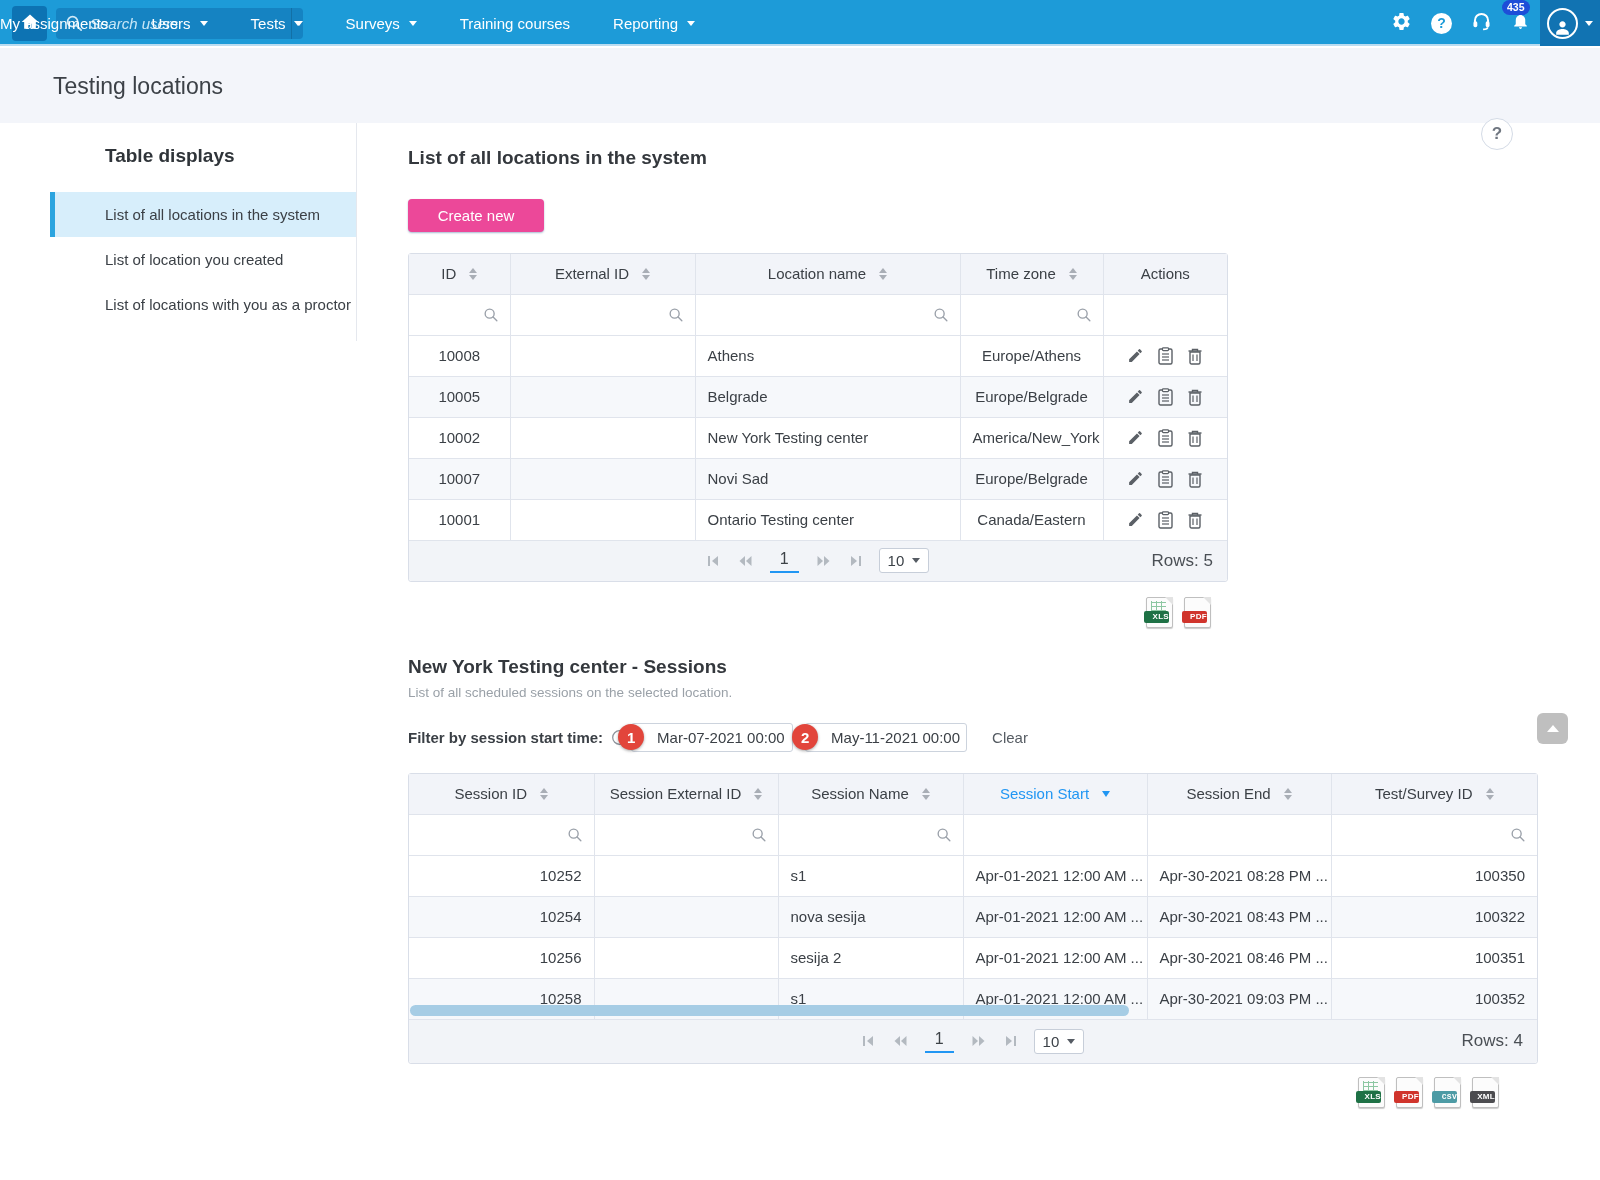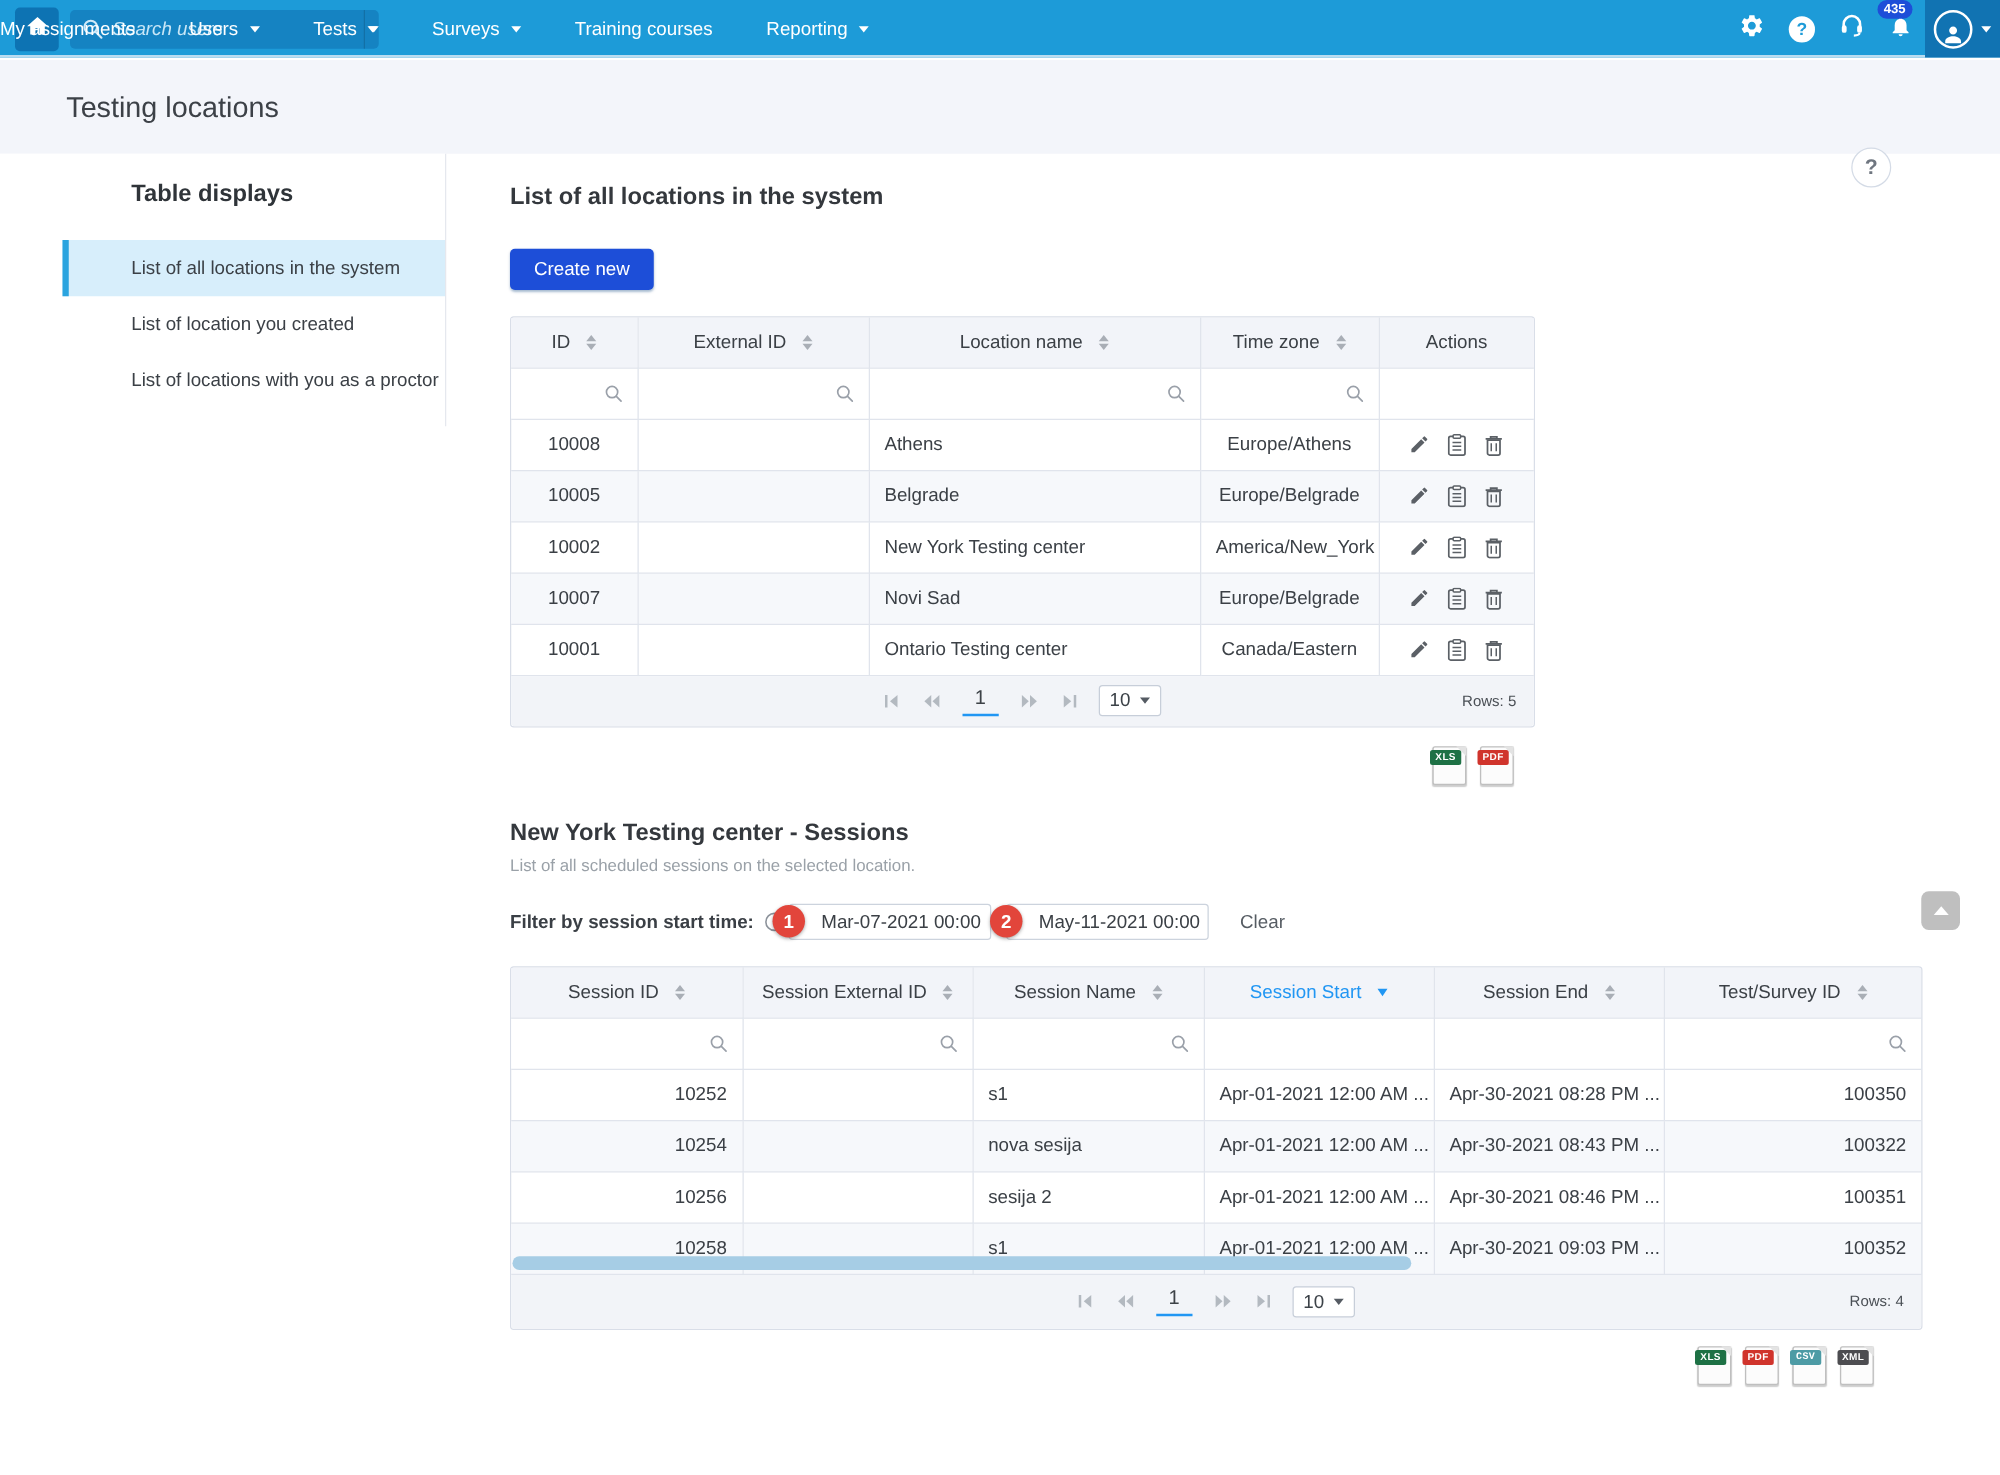--- a/index.html
+++ b/index.html
@@ -35,21 +35,21 @@
   .sb-head { position:absolute; left:105px; top:22px; font-size:19px; font-weight:bold; color:#2f3439; }
   .sb-items { position:absolute; top:69px; left:0; right:0; }
   .sb-item { height:45px; display:flex; align-items:center; padding-left:105px; font-size:15px; color:#3b4046; cursor:pointer; position:relative; }
   .sb-item.active { background:#d7eefb; margin-left:50px; padding-left:55px; }
   .sb-item.active::before { content:""; position:absolute; left:0; top:0; bottom:0; width:5px; background:#2ba4df; }
 
   
   .sec-title { position:absolute; font-size:19px; font-weight:bold; color:#34383d; }
   .sec-sub { position:absolute; font-size:13.5px; color:#9aa1a8; }
 
-  .btn-create { position:absolute; left:408px; top:199px; width:115px; height:33px; background:#1d4ed8; color:#fff; font-size:15px; border:none; border-radius:4px; cursor:pointer; box-shadow:0 1px 2px rgba(0,60,120,.35); font-family:"Liberation Sans",sans-serif; }
+  .btn-create { position:absolute; left:408px; top:199px; width:136px; height:33px; background:#ec4899; color:#fff; font-size:15px; border:none; border-radius:4px; cursor:pointer; box-shadow:0 1px 2px rgba(0,60,120,.35); font-family:"Liberation Sans",sans-serif; }
 
   
   .tbl-wrap { position:absolute; border:1px solid #d9dee8; border-radius:3px; background:#fff; }
   .tbl { border-collapse:collapse; width:100%; table-layout:fixed; }
   .tbl th, .tbl td { border-right:1px solid #e0e4ec; border-bottom:1px solid #e0e4ec; font-weight:normal; font-size:15px; color:#3b4046; overflow:hidden; white-space:nowrap; }
   .tbl th:last-child, .tbl td:last-child { border-right:none; }
   .tbl thead th { height:40px; background:#f2f4f9; }
   .tbl .filter-row td { height:40px; background:#fff; }
   .tbl tbody td { height:41px; padding:0 12px; }
   .tbl tbody tr:nth-child(even) td { background:#f6f8fb; }
@@ -64,37 +64,37 @@
   .actions-flex { display:flex; align-items:center; justify-content:center; gap:14px; }
   .act-btn { cursor:pointer; display:flex; align-items:center; }
 
   .tfoot { height:40px; background:#f2f4f8; border-top:0; display:flex; align-items:center; position:relative; border-radius:0 0 3px 3px; }
   .tfoot-sess { height:43px; }
   .pag-center { position:absolute; left:0; right:0; display:flex; justify-content:center; align-items:center; gap:17px; }
   .pag-btn { cursor:pointer; display:flex; align-items:center; }
   .page-num { font-size:16px; color:#3d4247; padding:1px 10px 3px; border-bottom:2px solid #2196f3; cursor:pointer; }
   .pagesize { display:flex; align-items:center; gap:8px; background:#fff; border:1px solid #c7ced9; border-radius:3px; padding:3px 8px; font-size:15px; color:#3c4248; cursor:pointer; }
   .ps-caret { width:0; height:0; border-left:4px solid transparent; border-right:4px solid transparent; border-top:5px solid #555b63; }
-  .rows-label { margin-left:auto; padding-right:14px; font-size:12px; color:#4a4f55; position:relative; z-index:1; }
+  .rows-label { margin-left:auto; padding-right:14px; font-size:17px; color:#4a4f55; position:relative; z-index:1; }
 
   
   .filter-bar { position:absolute; left:408px; top:722px; height:30px; display:flex; align-items:center; }
   .filter-label { font-size:15px; font-weight:bold; color:#3a3f45; margin-right:8px; }
   .clock-wrap { margin-right:-9px; display:flex; align-items:center; position:relative; z-index:0; }
   .date-wrap { position:relative; margin-left:12px; }
   .date-input { width:162px; height:29px; border:1px solid #ccd3dd; border-radius:3px; font-size:15px; color:#3b4046; padding:0 6px 0 25px; font-family:"Liberation Sans",sans-serif; outline:none; background:#fff; }
   .ann-badge { position:absolute; left:-13px; top:50%; transform:translateY(-50%); width:26px; height:26px; border-radius:50%; background:#e2453b; color:#fff; font-size:15px; font-weight:bold; display:flex; align-items:center; justify-content:center; box-shadow:0 1px 3px rgba(0,0,0,.35); z-index:3; }
   .clear-link { margin-left:25px; font-size:15px; color:#565c63; cursor:pointer; }
 
   
   .exports { position:absolute; display:flex; gap:11px; }
   .fico { position:relative; width:27px; height:31px; cursor:pointer; }
   .fico .pagebg { position:absolute; inset:0; background:#fcfcfc; border:1px solid #bfbfbf; border-radius:2px; box-shadow:0 1px 1px rgba(0,0,0,.2); }
   .fico .fold { position:absolute; top:0; right:0; width:0; height:0; border-style:solid; border-width:0 8px 8px 0; border-color:transparent #e3e3e3 transparent transparent; }
-  .fico .band { position:absolute; left:-2px; right:4px; bottom:16px; height:12px; border-radius:2px; color:#fff; font-size:8px; font-weight:bold; text-align:center; line-height:12px; letter-spacing:.3px; }
+  .fico .band { position:absolute; left:-2px; right:4px; bottom:5px; height:12px; border-radius:2px; color:#fff; font-size:8px; font-weight:bold; text-align:right; line-height:12px; letter-spacing:.3px; }
   .fico .grid { position:absolute; top:4px; left:5px; width:15px; height:10px;
      background: repeating-linear-gradient(0deg,#8cc7a2 0 1px,transparent 1px 4px),
                  repeating-linear-gradient(90deg,#8cc7a2 0 1px,transparent 1px 5px); }
   .band-xls { background:#1e7145; } .band-pdf { background:#d0342c; }
   .band-csv { background:#4d9ba5;font-family:Liberation Mono, monospace; } .band-xml { background:#4c4c50; }
 
   
   .hscrollbar { position:absolute; left:1px; top:231px; width:719px; height:11px; border-radius:6px; background:#a6cde5; cursor:grab; z-index:5; }
   .scroll-top { position:absolute; left:1537px; top:713px; width:31px; height:31px; background:#bfbfbf; border-radius:6px; display:flex; align-items:center; justify-content:center; cursor:pointer; }
   .tri-up-w { width:0; height:0; border-left:6px solid transparent; border-right:6px solid transparent; border-bottom:7px solid #fff; }

